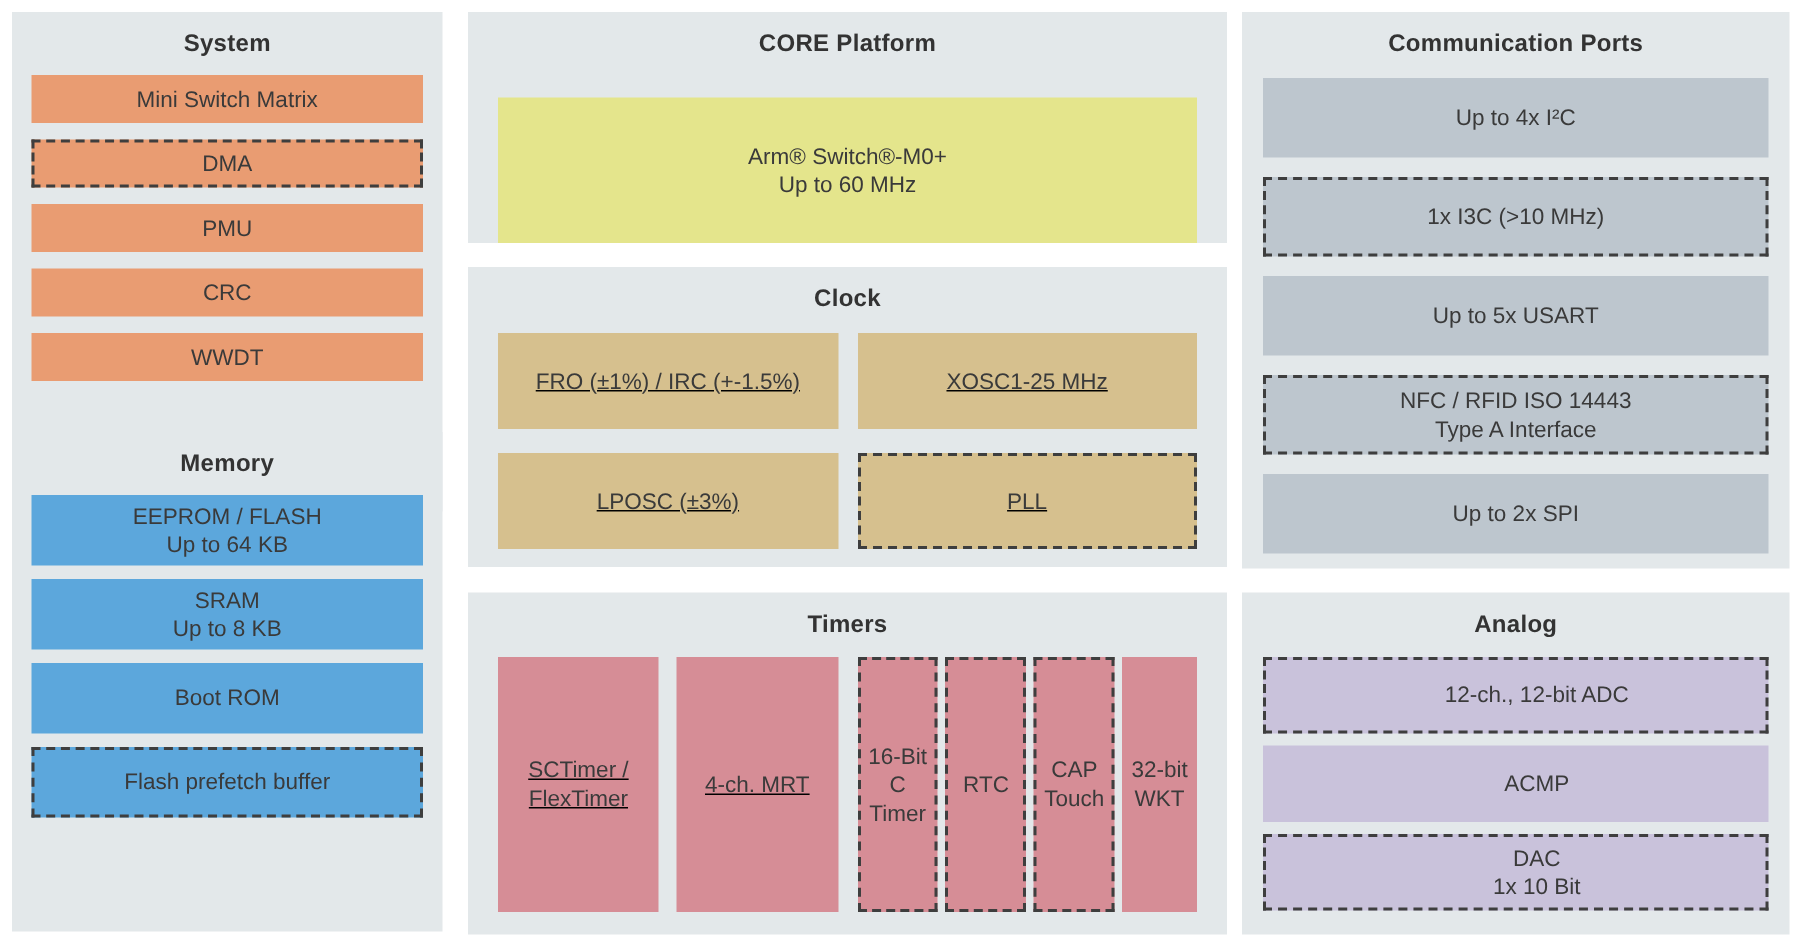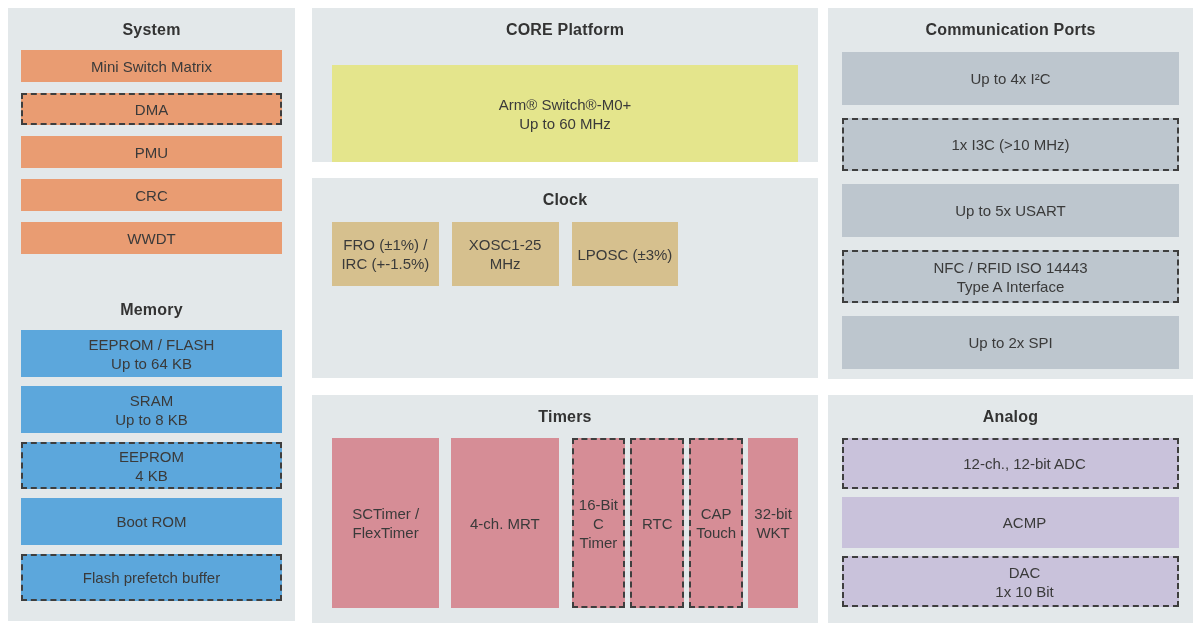--- a/index.html
+++ b/index.html
@@ -67,35 +67,36 @@
   .sys-block  { height: 32px; }
 
   #panel-memory .blocks { padding: 11px 13px 0; gap: 9px; }
   .mem-block  { height: 47px; }
 
   #panel-core .blocks { padding: 15px 20px 0; }
   .core-block { height: 97px; }
 
   #panel-clock .blocks {
     display: grid;
-    grid-template-columns: 1fr 1fr 1fr 1fr;
+    grid-template-columns: 1fr 1fr;
     gap: 16px 13px;
     padding: 13px 20px 0;
+    text-decoration: underline;
   }
   .clock-block { height: 64px; }
 
   #panel-timers .timers-grid {
     display: grid;
     grid-template-columns: 1fr 1fr;
     gap: 0 13px;
     padding: 12px 20px 0;
     height: 170px;
   }
   .timers-col { display: flex; flex-direction: row; }
-  .timers-col-left  { gap: 12px; }
+  .timers-col-left  { gap: 12px; text-decoration: underline; }
   .timers-col-right { gap: 5px; }
   .timer-big   { flex: 1; }
   .timer-small { flex: 1; }
 
   #panel-comm .blocks { padding: 13px 14px 0; gap: 13px; }
   .comm-block { height: 53px; justify-content: center; }
 
   #panel-analog .blocks { padding: 12px 14px 0; gap: 8px; }
   .analog-block { height: 51px; }
 </style>
@@ -127,24 +128,20 @@
   <div class="panel-title">Memory</div>
   <div class="blocks">
     <div class="block mem-block c-blue">
       <span>EEPROM / FLASH</span>
       <span>Up to 64 KB</span>
     </div>
     <div class="block mem-block c-blue">
       <span>SRAM</span>
       <span>Up to 8 KB</span>
     </div>
-    <div class="block mem-block c-blue dashed">
-      <span>EEPROM</span>
-      <span>4 KB</span>
-    </div>
     <div class="block mem-block c-blue">
       <span>Boot ROM</span>
     </div>
     <div class="block mem-block c-blue dashed">
       <span>Flash prefetch buffer</span>
     </div>
   </div>
 </div>
 
 <div class="panel" id="panel-core">
@@ -161,20 +158,23 @@
   <div class="panel-title">Clock</div>
   <div class="blocks">
     <div class="block clock-block c-tan">
       <span>FRO (±1%) / IRC (+-1.5%)</span>
     </div>
     <div class="block clock-block c-tan">
       <span>XOSC1-25 MHz</span>
     </div>
     <div class="block clock-block c-tan">
       <span>LPOSC (±3%)</span>
+    </div>
+    <div class="block clock-block c-tan dashed">
+      <span>PLL</span>
     </div>
   </div>
 </div>
 
 <div class="panel" id="panel-timers">
   <div class="panel-title">Timers</div>
   <div class="timers-grid">
     <div class="timers-col timers-col-left">
       <div class="block timer-big c-pink">
         <span>SCTimer / FlexTimer</span>

